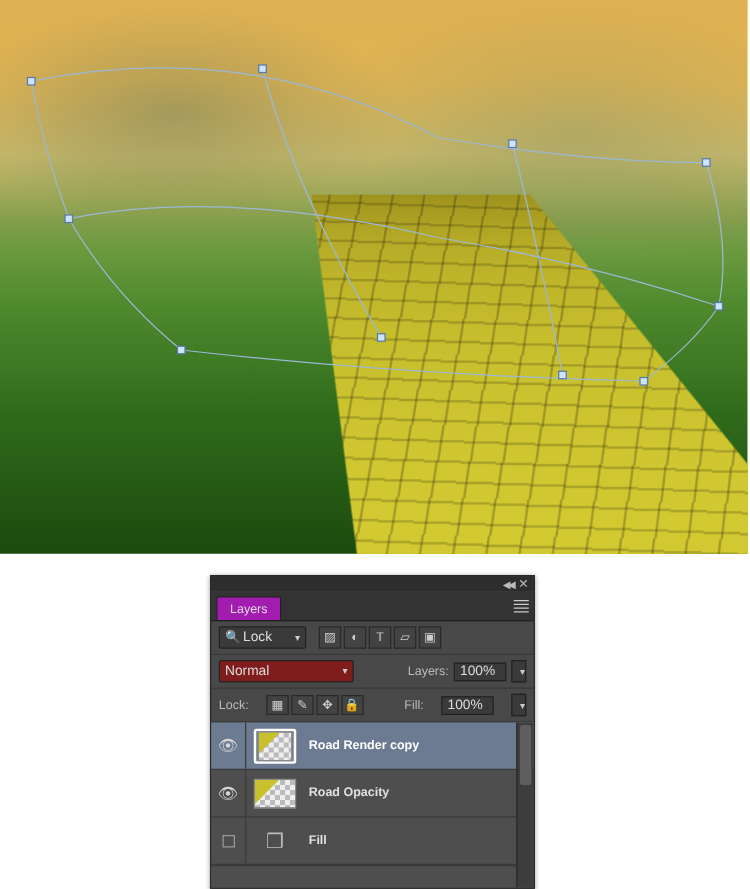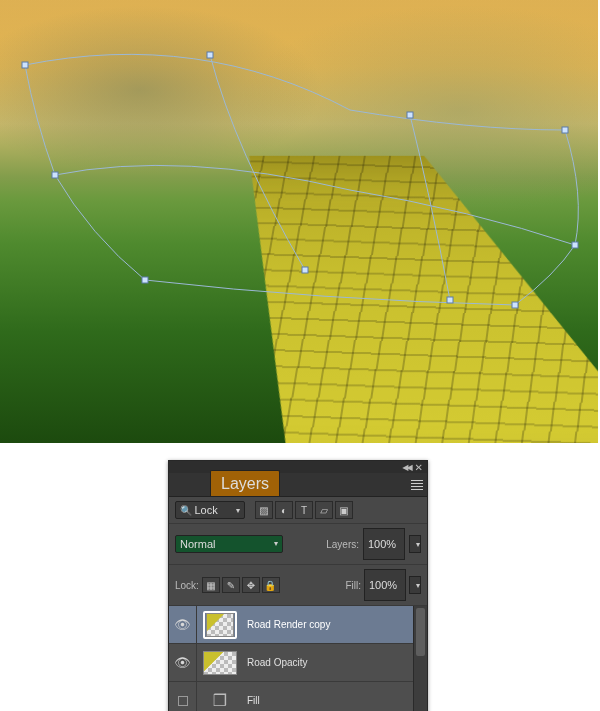--- a/index.html
+++ b/index.html
@@ -62,25 +62,24 @@
   }
   .collapse-arrows { font-size:8px; color:#bbb; letter-spacing:-2px; }
   .close-x { font-size:10px; color:#bbb; }
   .tabs-row {
     height: 24px; display:flex; align-items:flex-end;
     background:#333; border-bottom:1px solid #222;
     padding-left:4px;
   }
   .tab {
     padding: 4px 10px 3px;
-    background:#a16207; color:#ddd;
+    background:#a21caf; color:#ddd;
     border:1px solid #222; border-bottom:none;
     border-radius:2px 2px 0 0;
-    font-size:16px;
-    margin-left:37px;
+    font-size:10px;
   }
   .menu-btn { margin-left:auto; margin-right:4px; align-self:center; }
   .menu-btn div { width:12px; height:1px; background:#ccc; margin:2px 0; }
   .row {
     display:flex; align-items:center;
     padding: 4px 6px; gap:4px;
     border-bottom:1px solid #393939;
   }
   .filter-field {
     display:flex; align-items:center;
@@ -91,33 +90,33 @@
   .filter-field .search-icon { font-size:10px; margin-right:2px; color:#bbb; }
   .chev { font-size:8px; color:#ccc; margin-left:auto; padding-left:4px; }
   .type-icons { display:flex; gap:2px; margin-left:6px; }
   .type-icon {
     width:18px; height:18px; border:1px solid #2a2a2a;
     background:#434343; display:flex; align-items:center; justify-content:center;
     font-size:10px; color:#ccc;
   }
   .select {
     display:flex; align-items:center;
-    background:#14532d; border:1px solid #222;
+    background:#7f1d1d; border:1px solid #222;
     border-radius:2px; height:18px; padding:0 4px;
     color:#ddd; position:relative;
   }
   .select .chev { position:absolute; right:4px; top:3px; }
   .label { color:#bbb; font-size:10px; }
   .value-box {
     background:#3a3a3a; border:1px solid #222;
-    height:32px; min-width:42px; padding:0 4px;
+    height:15px; min-width:42px; padding:0 4px;
     display:flex; align-items:center;
   }
   .dropdown-btn { width:12px; height:18px; border:1px solid #222; background:#3a3a3a; display:flex;align-items:center;justify-content:center; }
-  .lock-row { padding:4px 6px; display:flex; align-items:center; gap:3px; border-bottom:1px solid #393939; }
+  .lock-row { padding:4px 6px; display:flex; align-items:center; gap:14px; border-bottom:1px solid #393939; }
   .lock-icons { display:flex; gap:2px; }
   .lock-icon { width:18px; height:16px; border:1px solid #2a2a2a; background:#434343; display:flex;align-items:center;justify-content:center; font-size:10px; color:#ccc; }
   .layers-list { background:#4e4e4e; position:relative; }
   .layer {
     display:flex; align-items:center;
     height:38px; border-bottom:1px solid #3a3a3a;
   }
   .layer .vis {
     width:28px; height:100%; display:flex; align-items:center; justify-content:center;
     border-right:1px solid #3a3a3a; color:#d8d8d8; font-size:13px;
@@ -131,21 +130,21 @@
     width:34px; height:24px;
     background:
       repeating-conic-gradient(#bbb 0% 25%, #eee 0% 50%) 0 0/8px 8px;
     border:1px solid #888;
   }
   .thumb-img.render { background:
     linear-gradient(135deg,#c9c02e 35%, transparent 36%),
     repeating-conic-gradient(#bbb 0% 25%, #eee 0% 50%) 0 0/8px 8px; }
   .thumb-sel { border:2px solid #fff; padding:1px; }
   .thumb-3d { color:#bbb; font-size:16px; }
-  .layer .name { color:#e0e0e0; font-size:10px; padding-left:4px; }
+  .layer .name { color:#e0e0e0; font-size:10px; padding-left:4px;font-weight:bold; }
   .layer.sel { background:#6c7b92; }
   .layer.sel .name { color:#fff; }
   .layer.hidden3d .vis span { display:inline-block; width:10px; height:10px; border:1px solid #999; }
   .scroll-track {
     position:absolute; right:0; top:0; bottom:0; width:14px;
     background:#3d3d3d; border-left:1px solid #2a2a2a;
   }
   .scroll-thumb { position:absolute; left:2px; right:2px; top:2px; height:48px; background:#5e5e5e; border-radius:2px; }
   .bottom-bar {
     display:flex; align-items:center; justify-content:flex-end;

